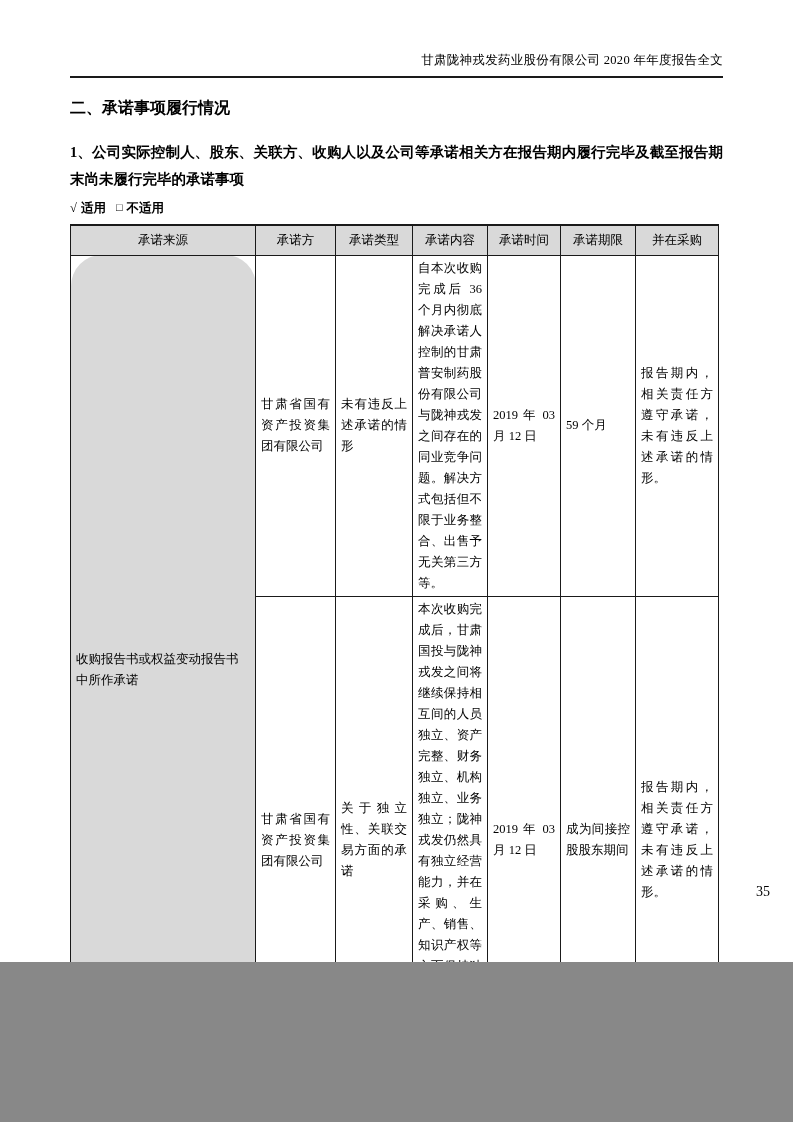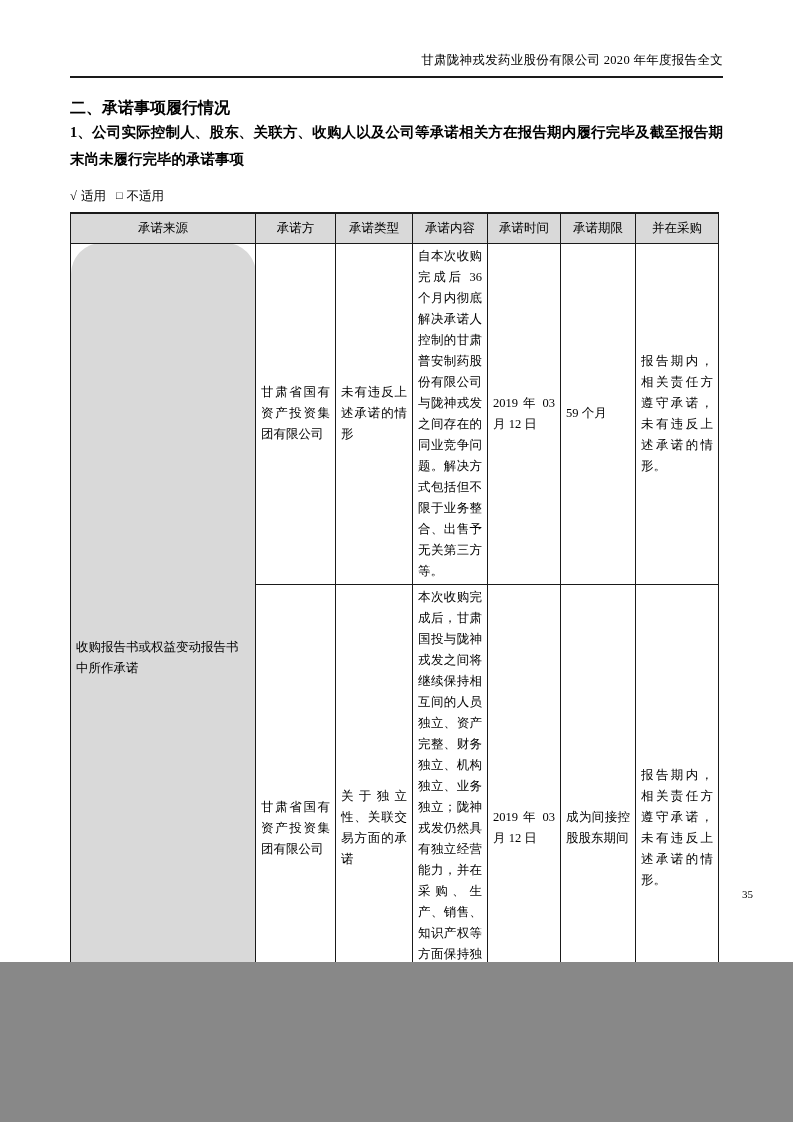--- a/index.html
+++ b/index.html
@@ -26,29 +26,31 @@
   }
 
   .heading {
     margin-top: 20px;
     font-size: 16px;
     font-weight: bold;
     font-family: Liberation Mono, monospace;
   }
 
   .subheading {
+    margin-top: 20px;
     font-size: 14.5px;
     font-weight: bold;
     line-height: 27px;
     text-align: justify;
   }
 
   .applicability {
-    margin-top: 15px;
+    margin-top: 7px;
     font-size: 12.5px;
+    font-weight: bold;
   }
   .applicability .sym { display: inline-block; margin-right: 4px; }
   .applicability .box-sym { font-size: 11px; margin-left: 10px; margin-right: 4px; position: relative; top: -1px; }
 
   table.commitments {
     margin-top: 7px;
     width: 648px;
     table-layout: fixed;
     border-collapse: collapse;
     font-size: 12.5px;
@@ -77,23 +79,23 @@
     padding: 2px 6px;
     border-radius: 31px;
   }
   tr.body-row-1 { height: 315px; }
   tr.body-row-2 { height: 445px; }
   td.cell { text-align: justify; }
   td.content-cell { text-align: justify; }
 
   .page-number {
     position: absolute;
-    right: 40px;
+    right: 23px;
     bottom: 62px;
-    font-size: 11px;
+    font-size: 14px;
   }
 </style>
 </head>
 <body>
 
 <div class="page">
   <div class="content">
 
     <div class="doc-header">
       <span>甘肃陇神戎发药业股份有限公司 2020 年年度报告全文</span>

